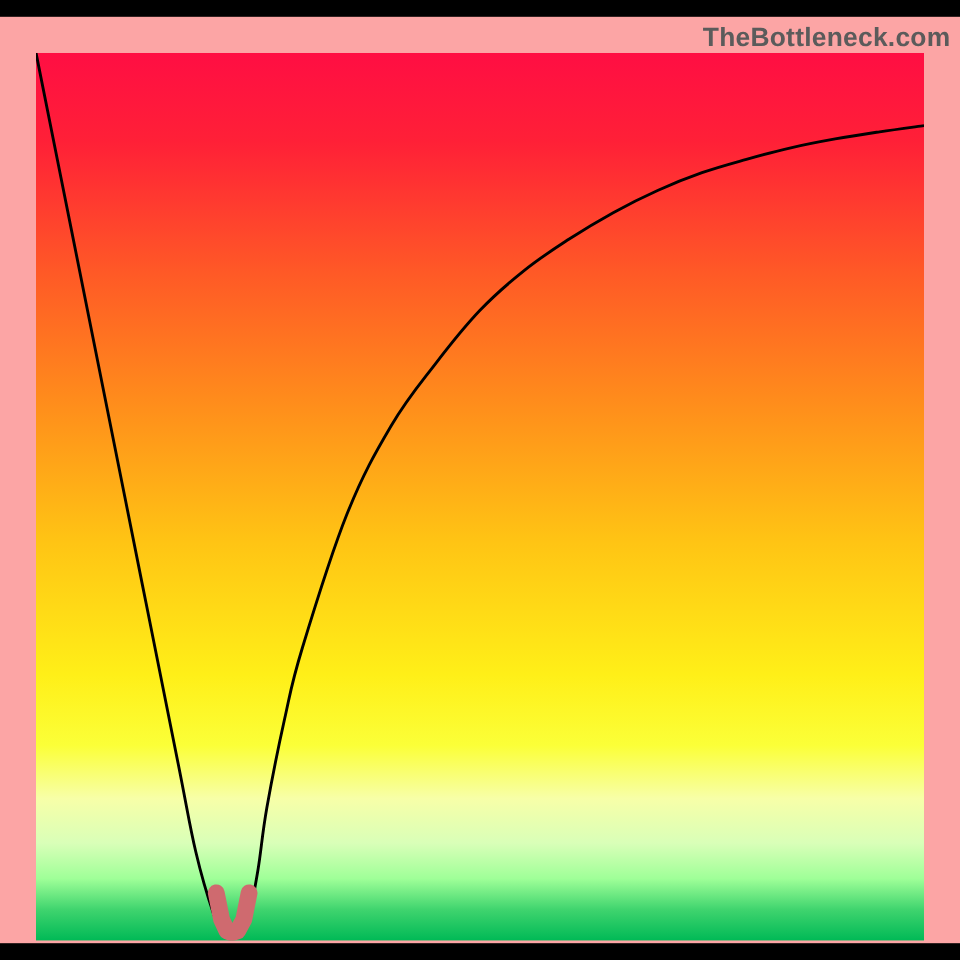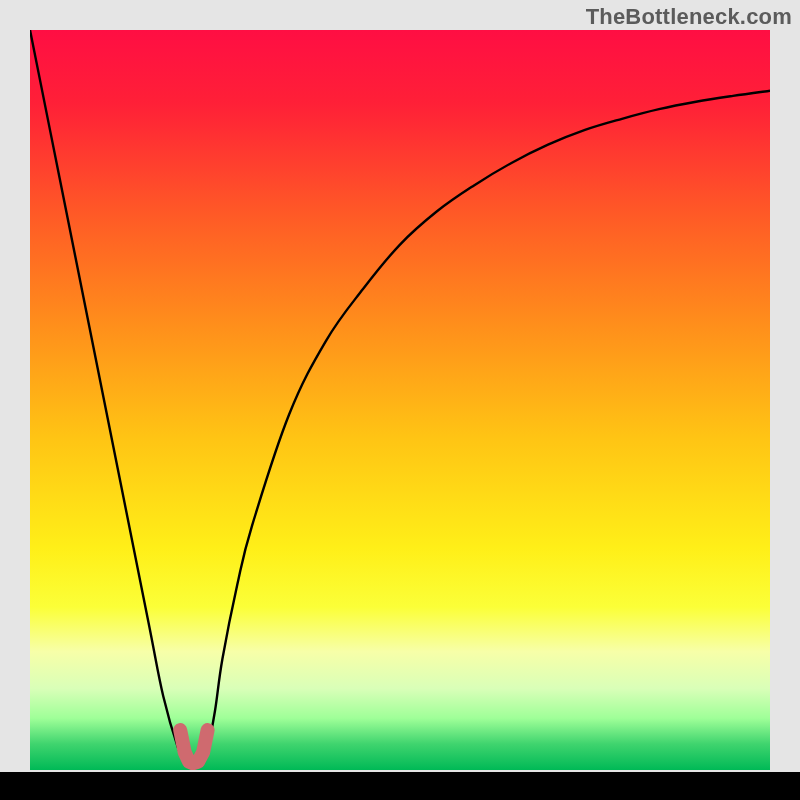--- a/index.html
+++ b/index.html
@@ -6,24 +6,24 @@
     margin: 0;
     padding: 0;
     width: 800px;
     height: 800px;
     background: #000;
     overflow: hidden;
   }
   .frame {
     position: absolute;
     left: 0;
-    top: 0;
+    top: 14px;
     width: 800px;
     height: 772px;
-    background: #e5e5e5;
+    background: #fca5a5;
   }
   .plot {
     position: absolute;
     left: 30px;
     top: 30px;
     width: 740px;
     height: 740px;
     overflow: hidden;
   }
   .watermark {

